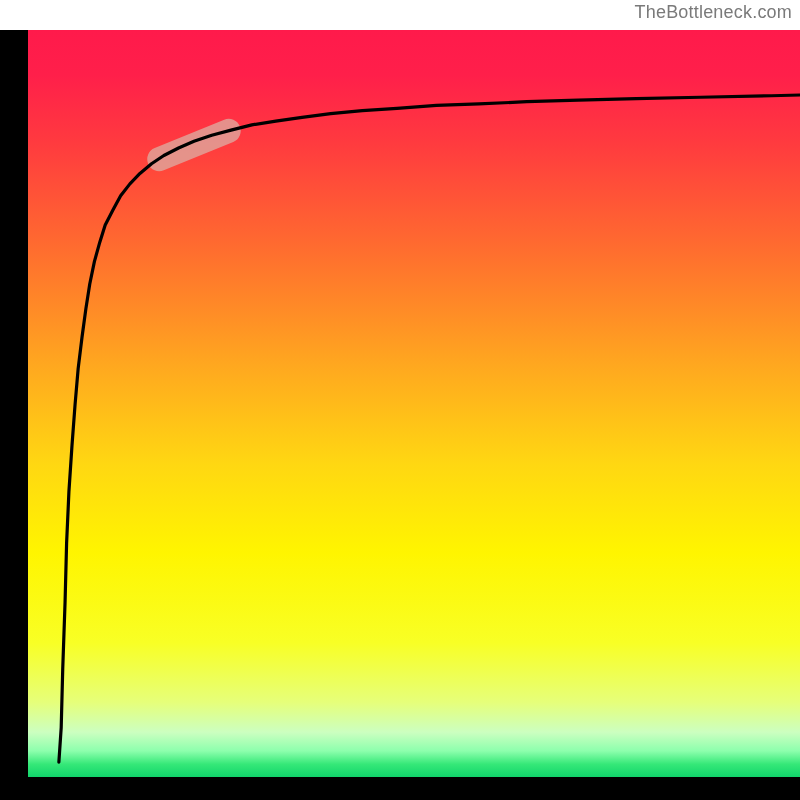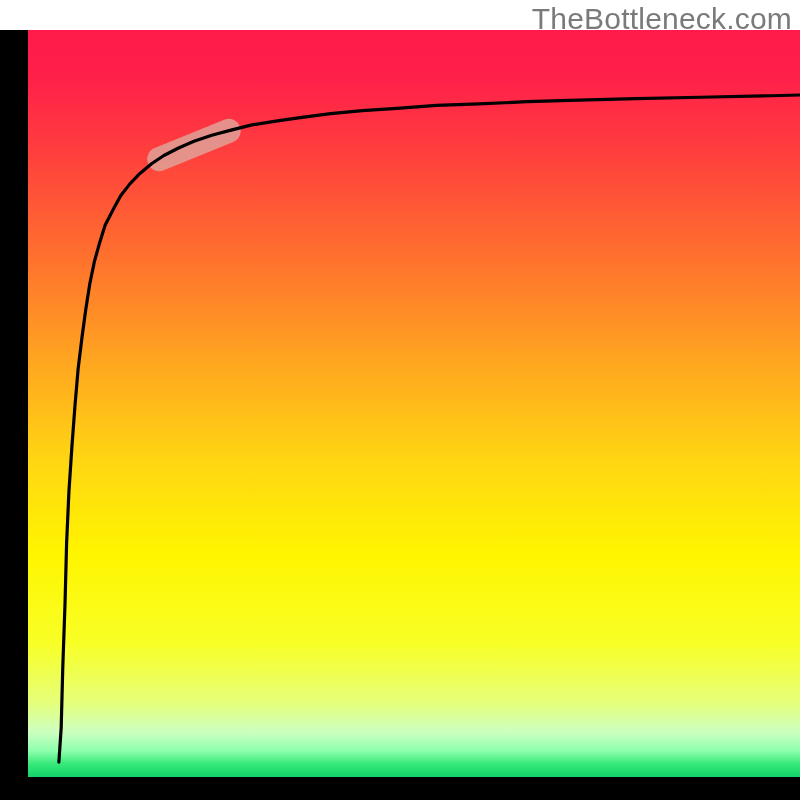--- a/index.html
+++ b/index.html
@@ -8,21 +8,21 @@
     height: 800px;
     background: #fff;
     font-family: Arial, Helvetica, sans-serif;
     position: relative;
     overflow: hidden;
   }
   .attribution {
     position: absolute;
     top: 2px;
     right: 8px;
-    font-size: 30px;
+    font-size: 18px;
     color: #7a7a7a;
     letter-spacing: 0.2px;
     z-index: 10;
   }
   .chart-wrap {
     position: absolute;
     left: 0;
     top: 0;
     width: 800px;
     height: 800px;

